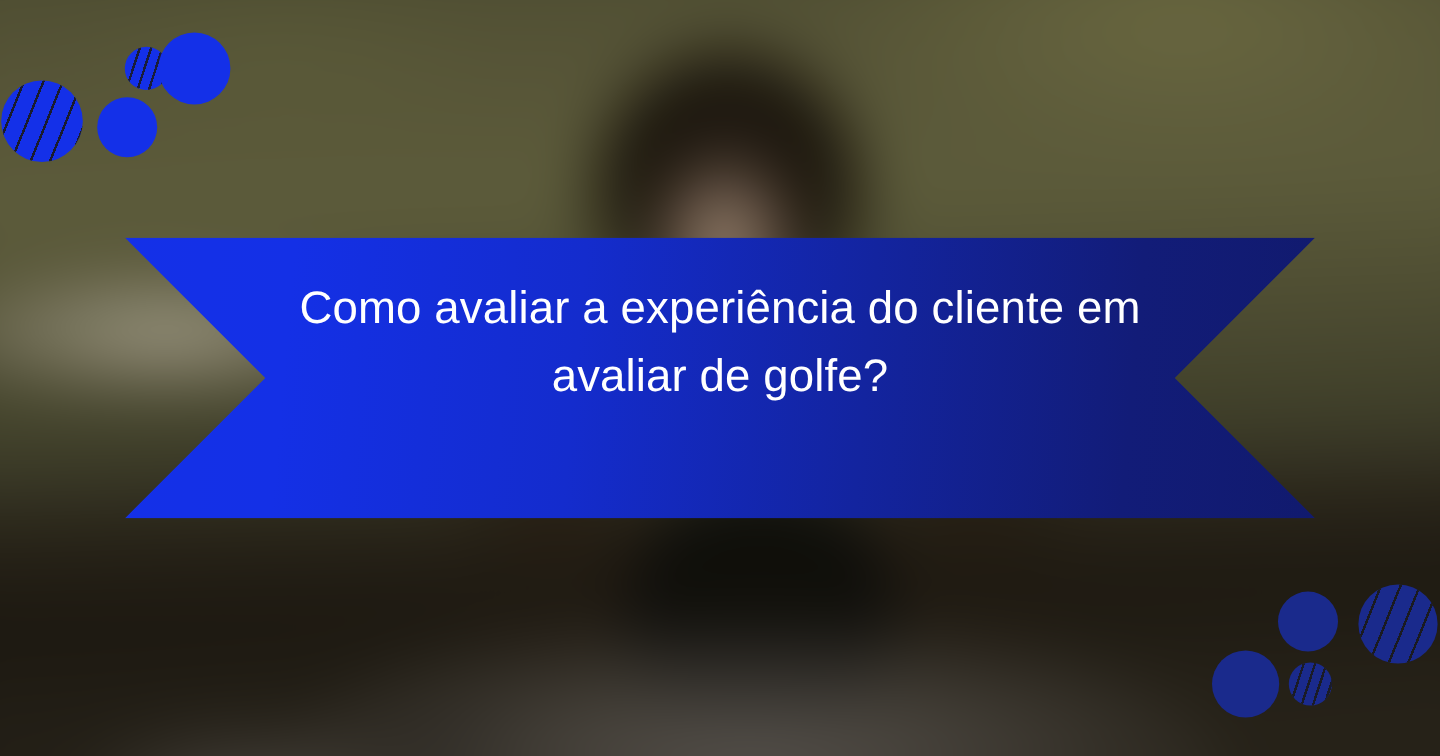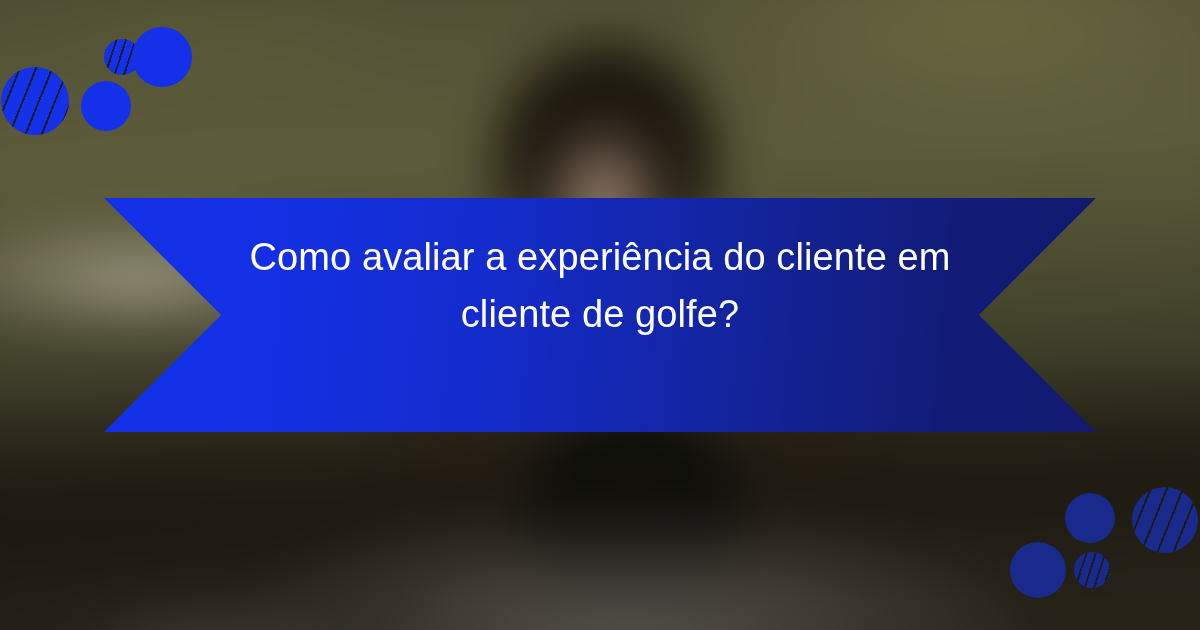--- a/index.html
+++ b/index.html
@@ -246,21 +246,21 @@
       <div class="deco-circle striped fine" style="left: 104px; top: 39px; width: 36px; height: 36px; background: rgb(20, 48, 232);">
         <div class="stripes"></div>
       </div>
       <div class="deco-circle" style="left: 132px; top: 27px; width: 60px; height: 60px; background: rgb(20, 48, 232);"></div>
       <div class="deco-circle" style="left: 81px; top: 81px; width: 50px; height: 50px; background: rgb(20, 48, 232);"></div>
     </div>
 
   <div id="banner"></div>
   <div id="banner-text">
     <span class="line">Como avaliar a experiência do cliente em</span>
-    <span class="line">cliente de golfe?</span>
+    <span class="line">avaliar de golfe?</span>
   </div>
 
   <div class="deco-layer" id="deco-bottom-right">
       <div class="deco-circle" style="left: 1010px; top: 542px; width: 56px; height: 56px; background: rgb(26, 42, 140);"></div>
       <div class="deco-circle" style="left: 1065px; top: 493px; width: 50px; height: 50px; background: rgb(26, 42, 140);"></div>
       <div class="deco-circle striped fine" style="left: 1074px; top: 552px; width: 36px; height: 36px; background: rgb(26, 42, 140);">
         <div class="stripes"></div>
       </div>
       <div class="deco-circle striped" style="left: 1132px; top: 487px; width: 66px; height: 66px; background: rgb(26, 42, 140);">
         <div class="stripes"></div>

